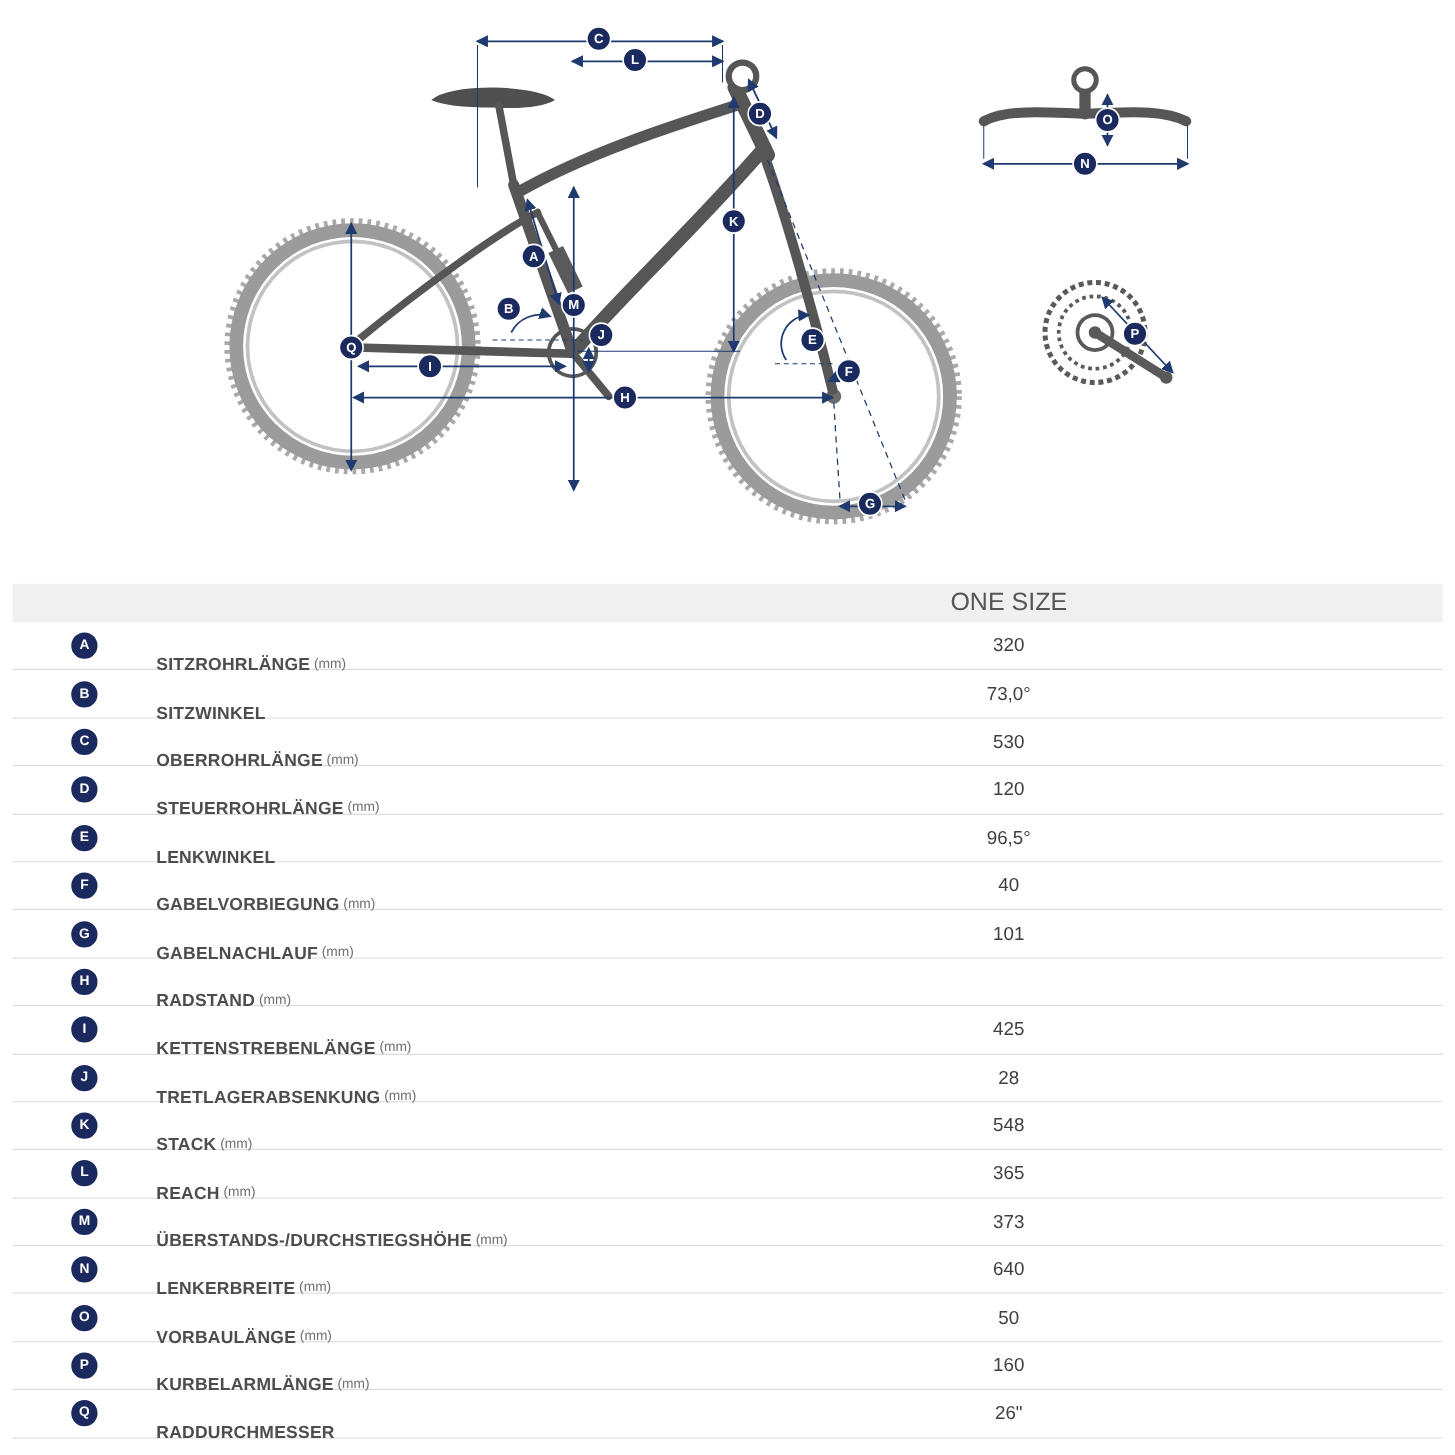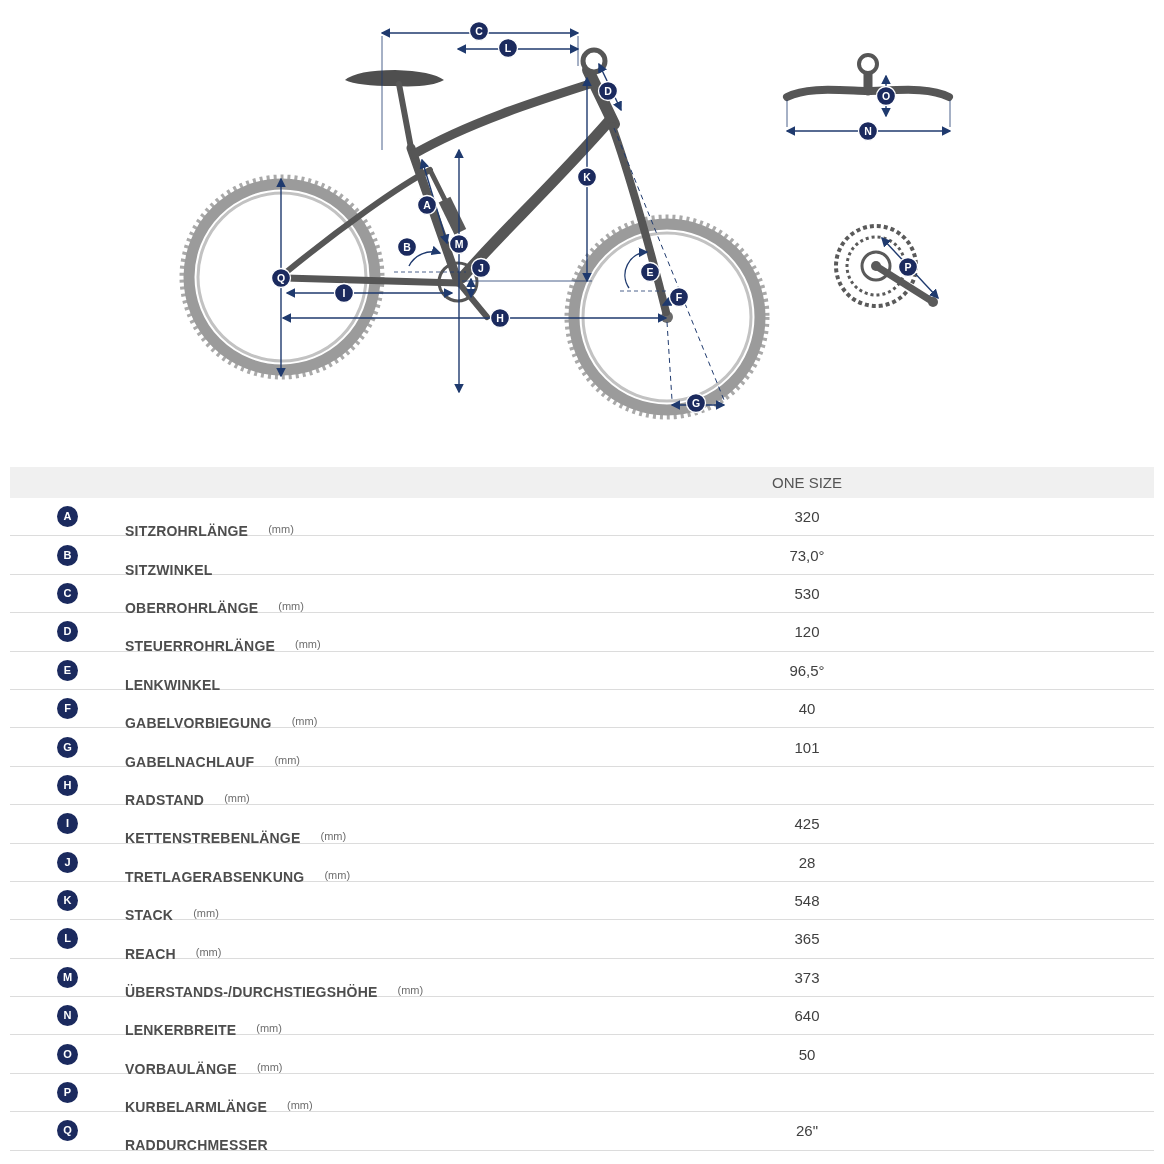--- a/index.html
+++ b/index.html
@@ -13,32 +13,32 @@
   svg text { font-family: "Liberation Sans", sans-serif; }
 
   .geo-table { margin: 12px 10px 0 10px; }
 
   .geo-header {
     display: flex;
     align-items: center;
     height: 31px;
     background: #f0f0f0;
   }
-  .geo-header .col-value { font-size: 15px; color: #555555; font-weight: normal; }
+  .geo-header .col-value { font-size: 20px; color: #555555; font-weight: normal; }
 
   .geo-row {
     display: flex;
     align-items: center;
     height: 37.4px;
     border-bottom: 1px solid #dcdcdc;
     background: #ffffff;
   }
 
   .col-badge { flex: 0 0 115px; display: flex; justify-content: center; align-items: center; }
-  .col-label { flex: 1 1 auto; display: flex; align-items: flex-start; gap: 20px; min-width: 0; margin-top: 29px; }
+  .col-label { flex: 1 1 auto; display: flex; align-items: center; gap: 3px; min-width: 0; margin-top: 29px; }
   .col-value { flex: 0 0 694px; text-align: center; font-size: 15px; color: #404040; }
 
   .lbl { font-weight: bold; font-size: 14px; letter-spacing: 0.2px; color: #4d4d4d; }
   .unit { font-size: 11px; color: #6e6e6e; font-weight: normal; }
 
   .badge {
     width: 21px; height: 21px; border-radius: 50%;
     background: #1b2a5e; color: #ffffff;
     font-size: 11px; font-weight: bold;
     display: flex; align-items: center; justify-content: center;
@@ -408,20 +408,21 @@
   <div class="geo-row">
     <div class="col-badge">
       <span class="badge" style="background: rgb(27, 42, 94);">
             <span>P</span>
           </span>
     </div>
     <div class="col-label">
       <span class="lbl">KURBELARMLÄNGE</span>
       <span class="unit">(mm)</span>
     </div>
+    <div class="col-value">160</div>
   </div>
 
   <div class="geo-row">
     <div class="col-badge">
       <span class="badge" style="background: rgb(27, 42, 94);">
             <span>Q</span>
           </span>
     </div>
     <div class="col-label">
       <span class="lbl">RADDURCHMESSER</span>

